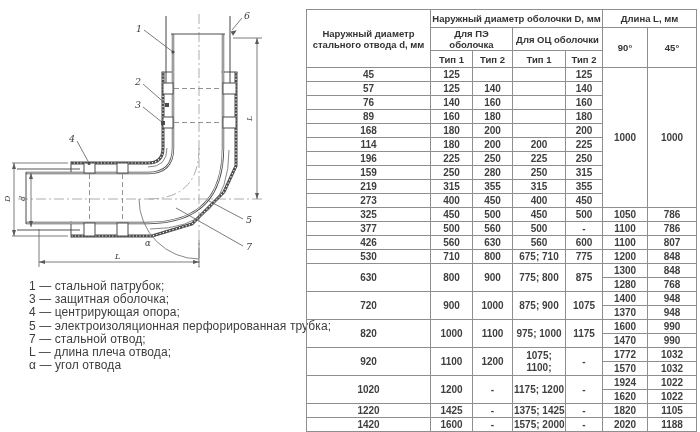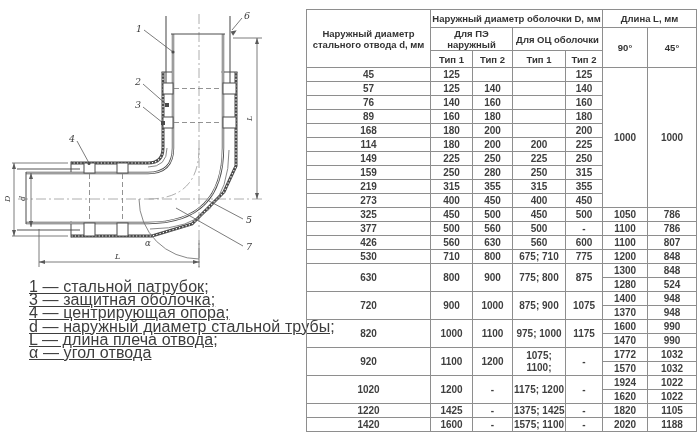--- a/index.html
+++ b/index.html
@@ -1,22 +1,22 @@
 <!DOCTYPE html>
 <html><head>
 <meta charset="utf-8">
 <style>
   html,body{margin:0;padding:0;background:#fff;}
   #stage{position:relative;width:700px;height:432px;background:#ffffff;overflow:hidden;
          font-family:"Liberation Sans",sans-serif;color:#3c3c3c;}
   
   #drawing{position:absolute;left:0;top:0;}
   
-  #legend{position:absolute;left:29px;top:280px;font-size:16px;line-height:13.2px;
-          color:#3d3d3d;letter-spacing:.1px;text-decoration:underline;}
+  #legend{position:absolute;left:29px;top:280px;font-size:12px;line-height:13.2px;
+          color:#3d3d3d;letter-spacing:.1px;}
   .legend-line{white-space:nowrap;}
   
   #spec-table-wrap{position:absolute;left:306px;top:9px;width:390px;height:403px;}
   table{border-collapse:collapse;table-layout:fixed;width:390px;height:403px;}
   th,td{border:1px solid #8e8e8e;text-align:center;vertical-align:middle;
         padding:0 1px;overflow:hidden;}
   thead th{font-size:9.5px;font-weight:bold;line-height:1.18;color:#333;}
   tbody td{font-size:10px;font-weight:bold;color:#3f3f3f;white-space:nowrap;height:13px;}
   tbody td.wrap{white-space:normal;line-height:1.15;margin-top:36px;}
   tr.h1{height:18px;} tr.h2{height:16px;} tr.h3{height:17px;}
@@ -137,21 +137,22 @@
         <text x="10" y="202" font-size="8" transform="rotate(-90 10 202)">D</text>
         <text x="25" y="201" font-size="8" transform="rotate(-90 25 201)">d</text>
       </g>
     </g>
   </svg>
 
   <div id="legend">
     <div class="legend-line">1 — стальной патрубок;</div>
     <div class="legend-line">3 — защитная оболочка;</div>
     <div class="legend-line">4 — центрирующая опора;</div>
-    <div class="legend-line">d — наружный диаметр стальной трубы;</div>
+    <div class="legend-line">5 — электроизоляционная перфорированная трубка;</div>
+    <div class="legend-line">7 — стальной отвод;</div>
     <div class="legend-line">L — длина плеча отвода;</div>
     <div class="legend-line">α — угол отвода</div>
   </div>
 
   <div id="spec-table-wrap">
     <table>
       <colgroup>
         <col style="width:124px">
           <col style="width:42px">
           <col style="width:40px">
@@ -160,21 +161,21 @@
           <col style="width:45px">
           <col style="width:49px">
       </colgroup>
       <thead>
         <tr class="h1">
           <th rowspan="3">Наружный диаметр стального отвода d, мм</th>
           <th colspan="4">Наружный диаметр оболочки D, мм</th>
           <th colspan="2">Длина L, мм</th>
         </tr>
         <tr class="h2">
-          <th colspan="2">Для ПЭ наружный</th>
+          <th colspan="2">Для ПЭ оболочка</th>
           <th colspan="2">Для ОЦ оболочки</th>
           <th rowspan="2">90°</th>
           <th rowspan="2">45°</th>
         </tr>
         <tr class="h3">
           <th>Тип 1</th>
           <th>Тип 2</th>
           <th>Тип 1</th>
           <th>Тип 2</th>
         </tr>
@@ -218,21 +219,21 @@
             <td>200</td>
           </tr>
           <tr>
             <td>114</td>
             <td>180</td>
             <td>200</td>
             <td>200</td>
             <td>225</td>
           </tr>
           <tr>
-            <td>149</td>
+            <td>196</td>
             <td>225</td>
             <td>250</td>
             <td>225</td>
             <td>250</td>
           </tr>
           <tr>
             <td>159</td>
             <td>250</td>
             <td>280</td>
             <td>250</td>
@@ -292,21 +293,21 @@
             <td rowspan="2">630</td>
             <td rowspan="2">800</td>
             <td rowspan="2">900</td>
             <td rowspan="2">775; 800</td>
             <td rowspan="2">875</td>
             <td>1300</td>
             <td>848</td>
           </tr>
           <tr>
             <td>1280</td>
-            <td>524</td>
+            <td>768</td>
           </tr>
           <tr>
             <td rowspan="2">720</td>
             <td rowspan="2">900</td>
             <td rowspan="2">1000</td>
             <td rowspan="2">875; 900</td>
             <td rowspan="2">1075</td>
             <td>1400</td>
             <td>948</td>
           </tr>
@@ -359,21 +360,21 @@
             <td>-</td>
             <td>1375; 1425</td>
             <td>-</td>
             <td>1820</td>
             <td>1105</td>
           </tr>
           <tr>
             <td>1420</td>
             <td>1600</td>
             <td>-</td>
-            <td>1575; 1100</td>
+            <td>1575; 2000</td>
             <td>-</td>
             <td>2020</td>
             <td>1188</td>
           </tr>
         </tbody>
     </table>
   </div>
 
 </div>
 

